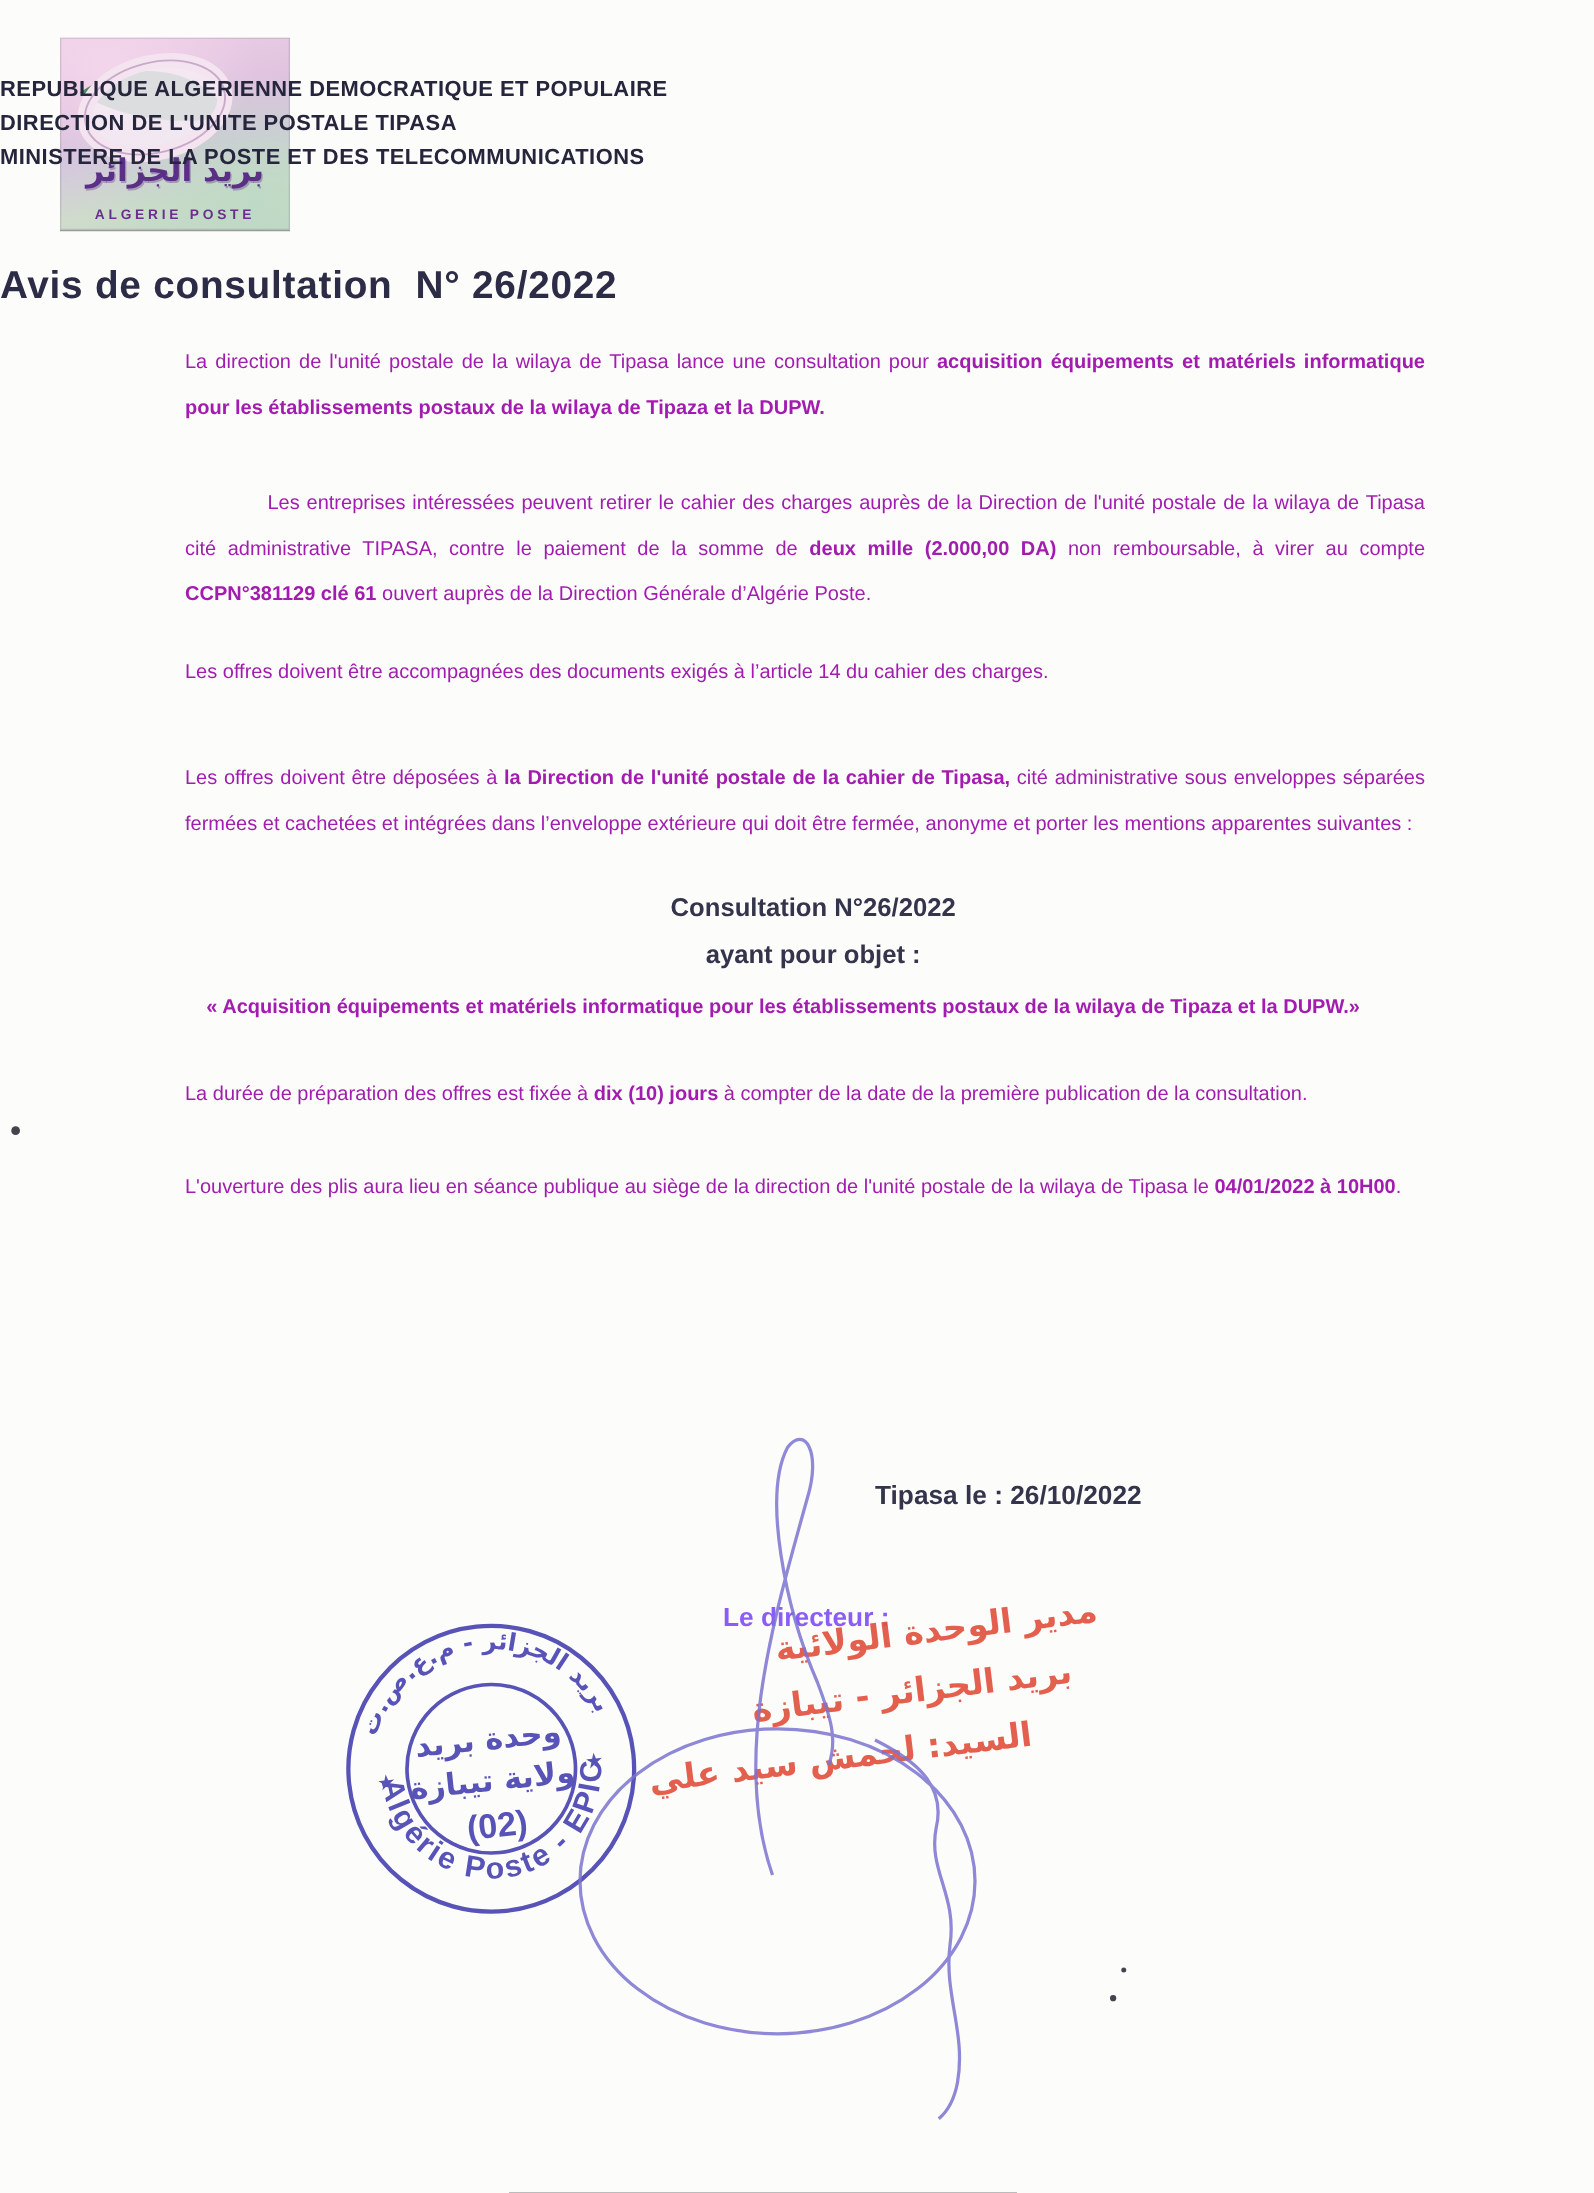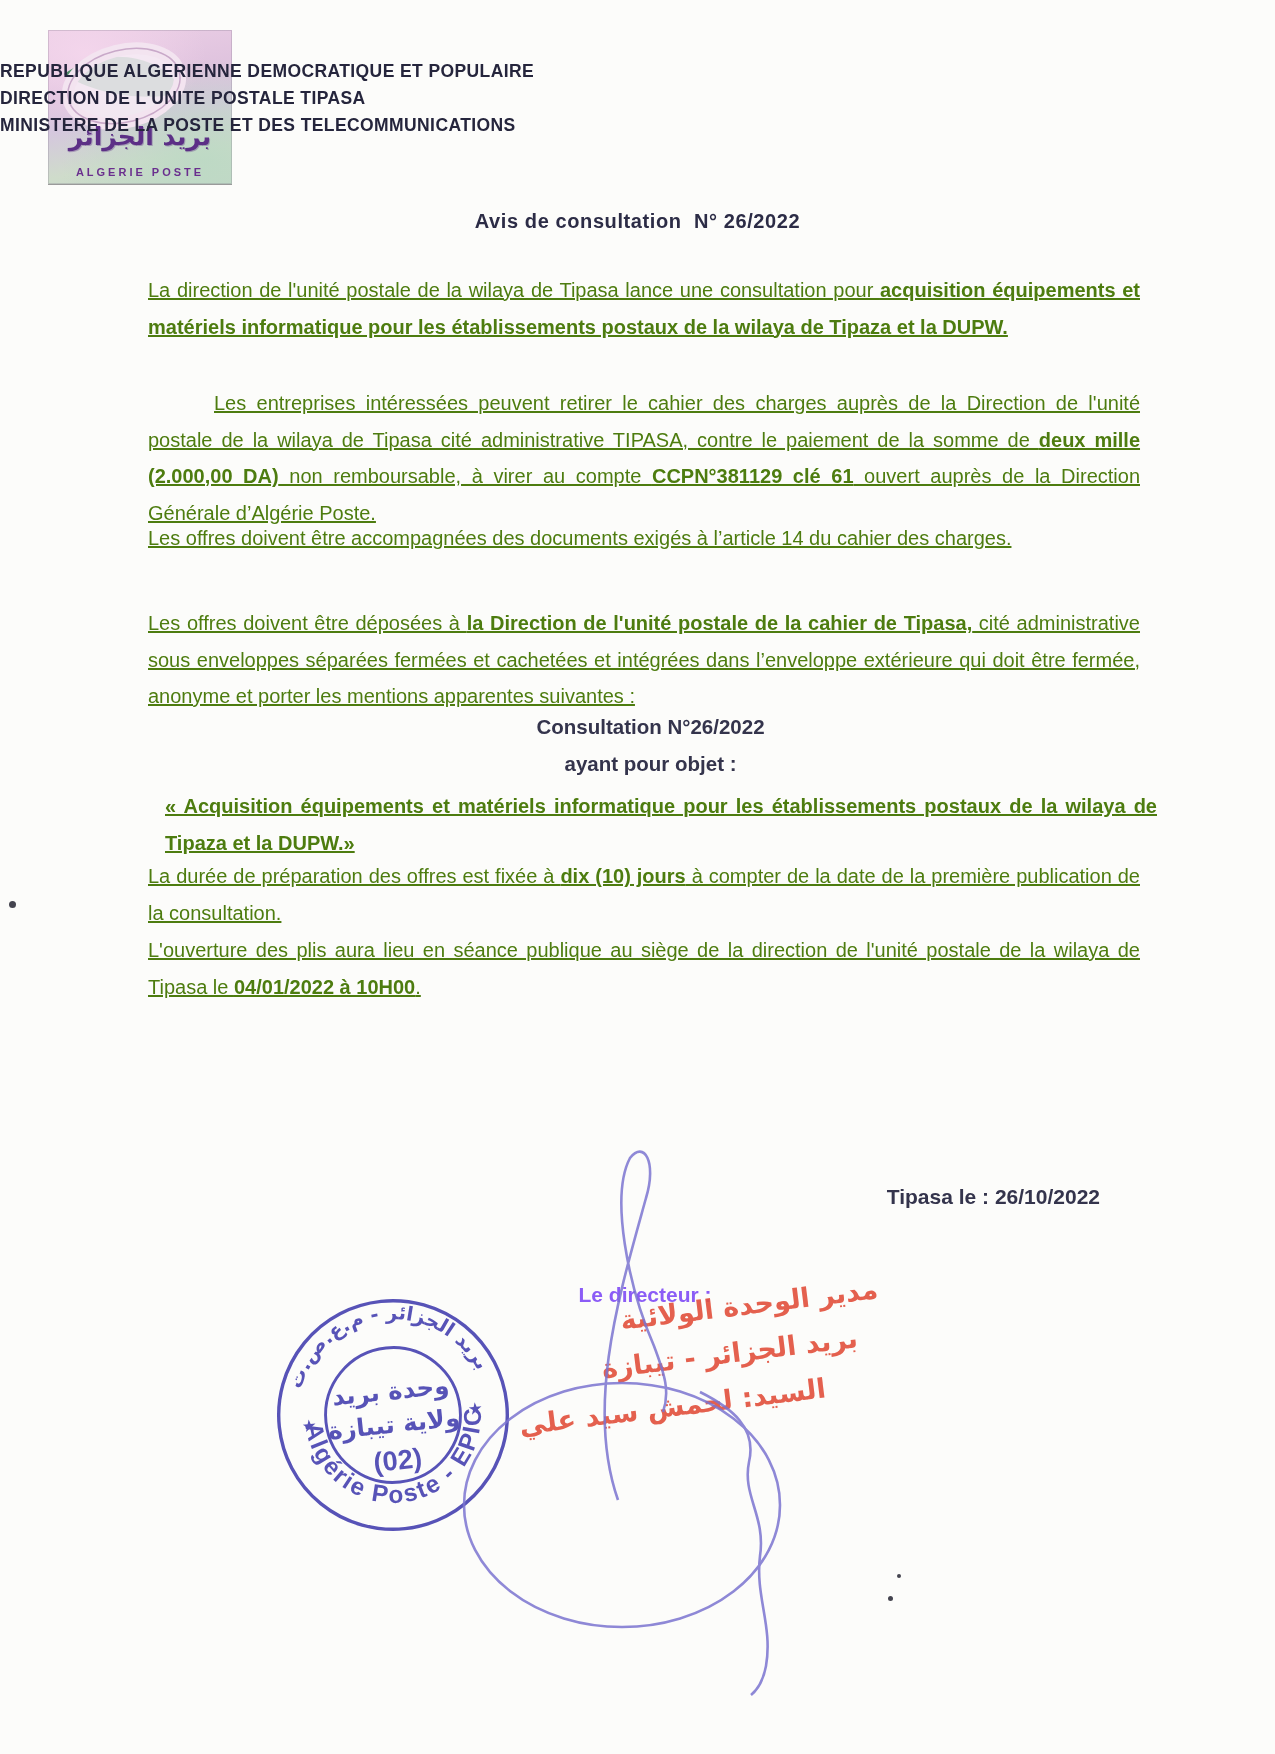--- a/index.html
+++ b/index.html
@@ -31,39 +31,38 @@
     position:absolute;left:0;right:0;bottom:6px;text-align:center;
     font-size:11px;font-weight:bold;letter-spacing:3px;color:#6a2f8e;
   }
   
   .header{
     position:absolute;left:0;right:0;top:58px;
     font-weight:bold;font-size:17.5px;line-height:27px;color:#25253c;
     letter-spacing:.4px;
   }
   .doc-title{
-    position:absolute;left:0;right:0;top:210px;text-align:center;
-    font-weight:bold;font-size:20px;color:#2c2c46;letter-spacing:.6px;
+    position:absolute;left:0;right:0;top:210px;text-align:left;
+    font-weight:bold;font-size:31px;color:#2c2c46;letter-spacing:.6px;
     white-space:pre-wrap;
   }
   
   .para{
     position:absolute;left:148px;width:992px;
-    font-size:20px;line-height:36.5px;text-align:justify;
-    color:#4d7c0f;
-    text-decoration:underline;
+    font-size:16px;line-height:36.5px;text-align:justify;
+    color:#a21caf;
   }
   .indent{text-indent:66px;}
   .center-line{
     position:absolute;left:0;right:0;text-align:center;
     font-weight:bold;font-size:20.5px;color:#34344c;padding-left:26px;
   }
   .bold{font-weight:bold;}
   .date-line{
-    position:absolute;left:700px;top:1185px;width:400px;text-align:right;
+    position:absolute;left:700px;top:1185px;width:400px;text-align:left;
     font-weight:bold;font-size:21px;color:#34344c;
   }
   .director-label{
     position:absolute;left:515px;top:1283px;width:260px;text-align:center;
     font-weight:bold;font-size:21px;color:#8b5cf6;
   }
   
   .stamp{
     position:absolute;left:266px;top:1288px;width:254px;height:254px;
     transform:rotate(-6deg);opacity:.92;

